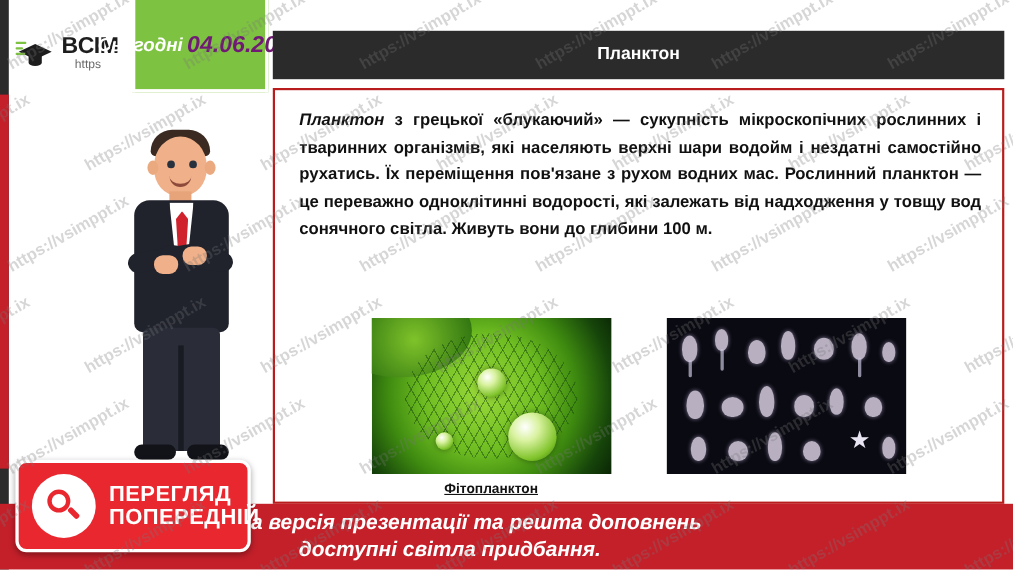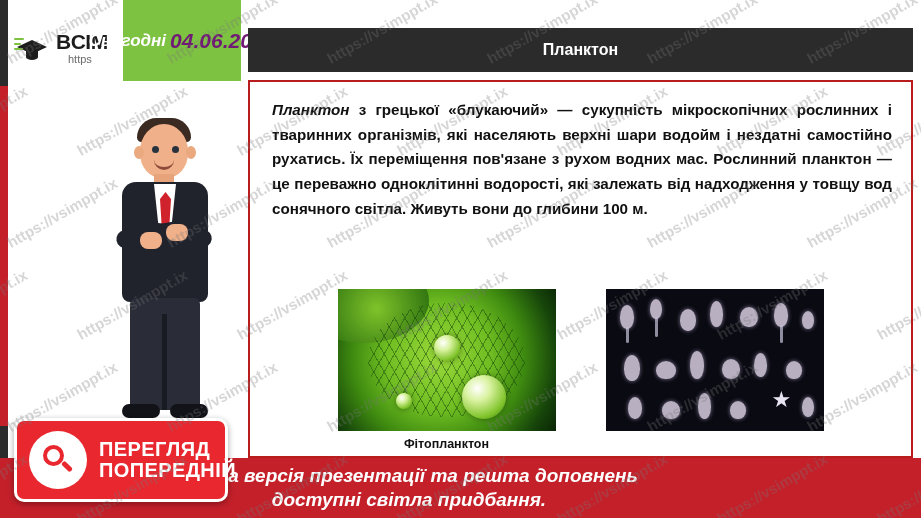--- a/index.html
+++ b/index.html
@@ -164,20 +164,21 @@
     box-sizing: border-box;
     overflow: hidden;
     position: relative;
   }
   .caption {
     text-align: center;
     font-size: 12.5px;
     color: #111111;
     font-weight: bold;
     margin-top: 4px;
+    text-decoration: underline;
   }
 
   
   .phyto {
     width: 100%;
     height: 100%;
     background:
       radial-gradient(circle at 46% 48%, #9ad93a 0%, #6fbd22 38%, #3e8a10 62%, #16440a 85%, #0a2505 100%);
     position: relative;
   }

